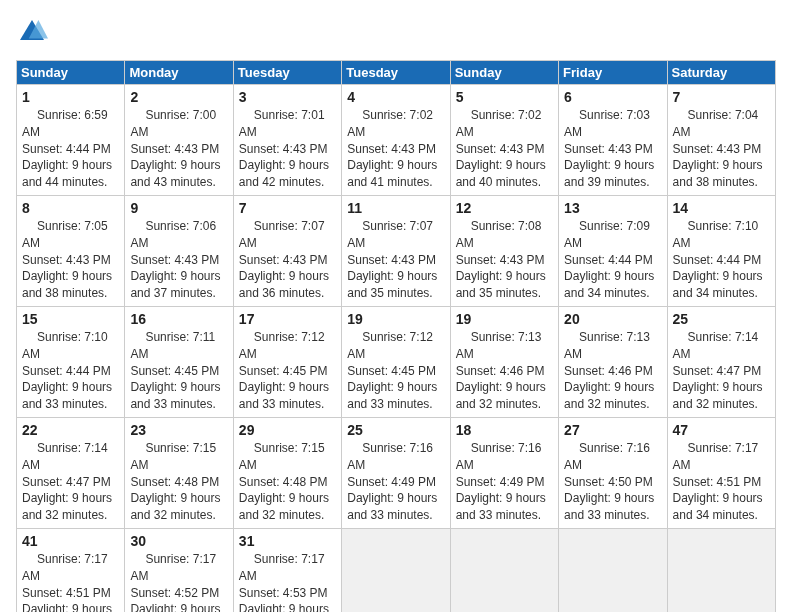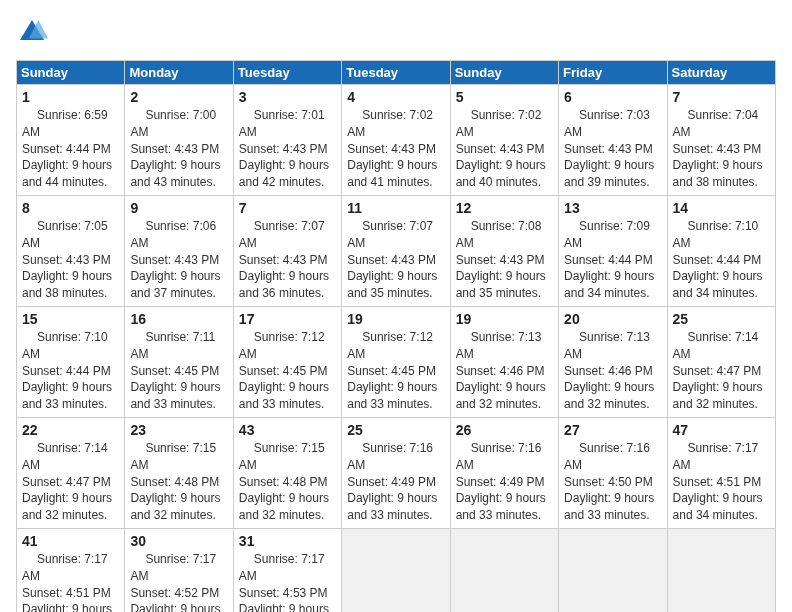--- a/index.html
+++ b/index.html
@@ -149,23 +149,23 @@
         <td><span class="day-num">16</span><span class="day-info">Sunrise: 7:11 AM<br>Sunset: 4:45 PM<br>Daylight: 9 hours and 33 minutes.</span></td>
         <td><span class="day-num">17</span><span class="day-info">Sunrise: 7:12 AM<br>Sunset: 4:45 PM<br>Daylight: 9 hours and 33 minutes.</span></td>
         <td><span class="day-num">19</span><span class="day-info">Sunrise: 7:12 AM<br>Sunset: 4:45 PM<br>Daylight: 9 hours and 33 minutes.</span></td>
         <td><span class="day-num">19</span><span class="day-info">Sunrise: 7:13 AM<br>Sunset: 4:46 PM<br>Daylight: 9 hours and 32 minutes.</span></td>
         <td><span class="day-num">20</span><span class="day-info">Sunrise: 7:13 AM<br>Sunset: 4:46 PM<br>Daylight: 9 hours and 32 minutes.</span></td>
         <td><span class="day-num">25</span><span class="day-info">Sunrise: 7:14 AM<br>Sunset: 4:47 PM<br>Daylight: 9 hours and 32 minutes.</span></td>
       </tr>
       <tr>
         <td><span class="day-num">22</span><span class="day-info">Sunrise: 7:14 AM<br>Sunset: 4:47 PM<br>Daylight: 9 hours and 32 minutes.</span></td>
         <td><span class="day-num">23</span><span class="day-info">Sunrise: 7:15 AM<br>Sunset: 4:48 PM<br>Daylight: 9 hours and 32 minutes.</span></td>
-        <td><span class="day-num">43</span><span class="day-info">Sunrise: 7:15 AM<br>Sunset: 4:48 PM<br>Daylight: 9 hours and 32 minutes.</span></td>
+        <td><span class="day-num">29</span><span class="day-info">Sunrise: 7:15 AM<br>Sunset: 4:48 PM<br>Daylight: 9 hours and 32 minutes.</span></td>
         <td><span class="day-num">25</span><span class="day-info">Sunrise: 7:16 AM<br>Sunset: 4:49 PM<br>Daylight: 9 hours and 33 minutes.</span></td>
-        <td><span class="day-num">26</span><span class="day-info">Sunrise: 7:16 AM<br>Sunset: 4:49 PM<br>Daylight: 9 hours and 33 minutes.</span></td>
+        <td><span class="day-num">18</span><span class="day-info">Sunrise: 7:16 AM<br>Sunset: 4:49 PM<br>Daylight: 9 hours and 33 minutes.</span></td>
         <td><span class="day-num">27</span><span class="day-info">Sunrise: 7:16 AM<br>Sunset: 4:50 PM<br>Daylight: 9 hours and 33 minutes.</span></td>
         <td><span class="day-num">47</span><span class="day-info">Sunrise: 7:17 AM<br>Sunset: 4:51 PM<br>Daylight: 9 hours and 34 minutes.</span></td>
       </tr>
       <tr>
         <td><span class="day-num">41</span><span class="day-info">Sunrise: 7:17 AM<br>Sunset: 4:51 PM<br>Daylight: 9 hours and 34 minutes.</span></td>
         <td><span class="day-num">30</span><span class="day-info">Sunrise: 7:17 AM<br>Sunset: 4:52 PM<br>Daylight: 9 hours and 34 minutes.</span></td>
         <td><span class="day-num">31</span><span class="day-info">Sunrise: 7:17 AM<br>Sunset: 4:53 PM<br>Daylight: 9 hours and 35 minutes.</span></td>
         <td class="empty"></td>
         <td class="empty"></td>
         <td class="empty"></td>

